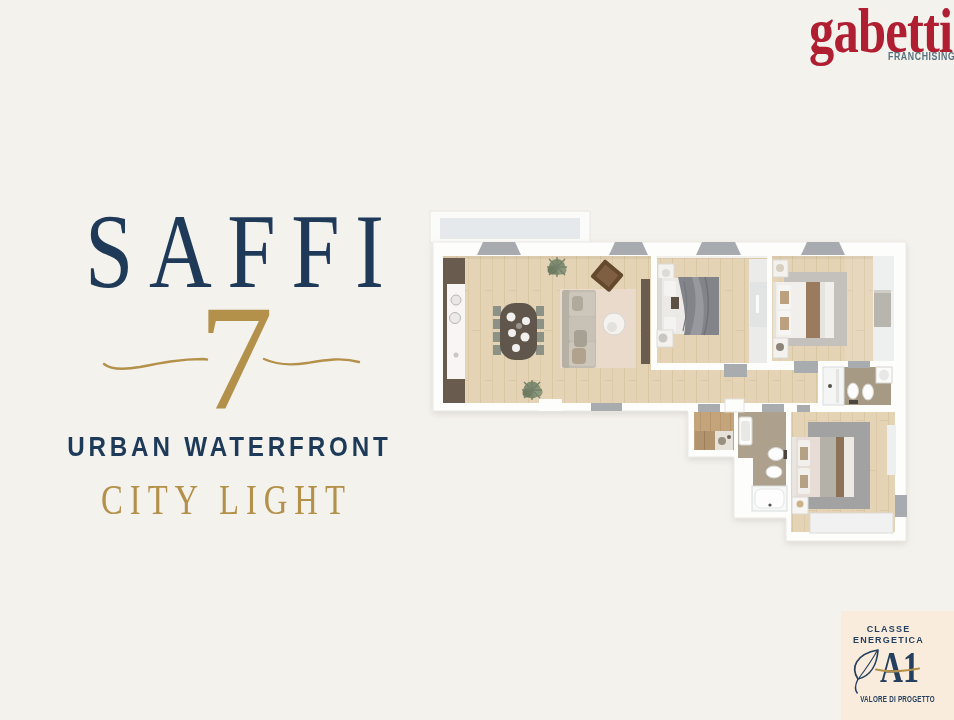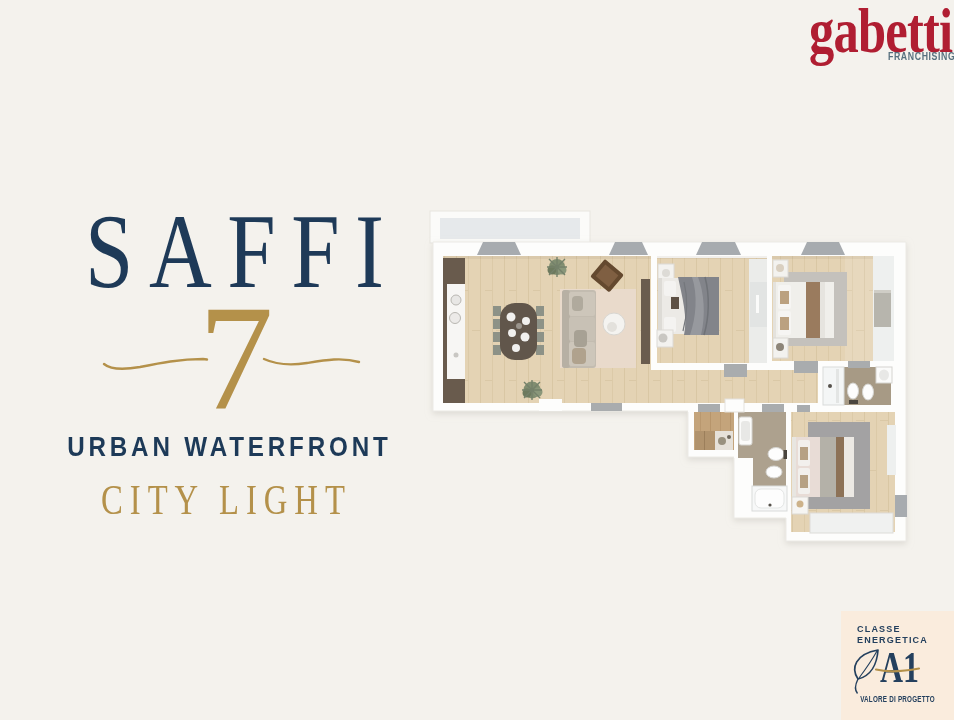--- a/index.html
+++ b/index.html
@@ -310,21 +310,21 @@
 
   <rect x="698" y="404" width="22" height="8" fill="#a9acae"></rect>
 
   <rect x="762" y="404" width="22" height="8" fill="#a9acae"></rect>
 
   <rect x="797" y="405" width="13" height="7" fill="#a9acae"></rect>
 </svg>
 
 <div class="abs" style="left:841px;top:611px;width:113px;height:109px;background:#faecdd;color:#24405e;">
 
-  <div style="position:absolute;top:13px;left:16px;width:95px;text-align:left;font-size:9px;font-weight:bold;letter-spacing:1.2px;line-height:10.5px;">CLASSE<br>ENERGETICA</div>
+  <div style="position:absolute;top:13px;left:0;width:95px;text-align:center;font-size:9px;font-weight:bold;letter-spacing:1.2px;line-height:10.5px;">CLASSE<br>ENERGETICA</div>
 
   <svg style="position:absolute;top:33px;left:0;" width="113" height="58" viewBox="0 0 113 58">
     <path d="M17,35 C9.5,24 14.5,10 37,6 C36,20 30,32 17,35 Z" fill="none" stroke="#24405e" stroke-width="1.7" stroke-linejoin="round"></path>
     <path d="M18,34 C24,26 31,16 36,7" fill="none" stroke="#24405e" stroke-width="1.1"></path>
     <path d="M17,35 C14,41 13,45.5 16.5,49.5" fill="none" stroke="#24405e" stroke-width="1.4"></path>
     <text x="39" y="37.5" font-family="Liberation Serif,serif" font-size="45" font-weight="bold" fill="#24405e" textLength="39" lengthAdjust="spacingAndGlyphs">A1</text>
     <path d="M35,25.5 C45,28 62,27.5 78,24.5" fill="none" stroke="#b4914a" stroke-width="2.2" stroke-linecap="round"></path>
   </svg>
 
   <div style="position:absolute;top:83px;left:0;width:113px;text-align:center;font-size:8.5px;font-weight:bold;letter-spacing:0.3px;transform:scaleX(0.74);transform-origin:50% 0;">VALORE DI PROGETTO</div>

